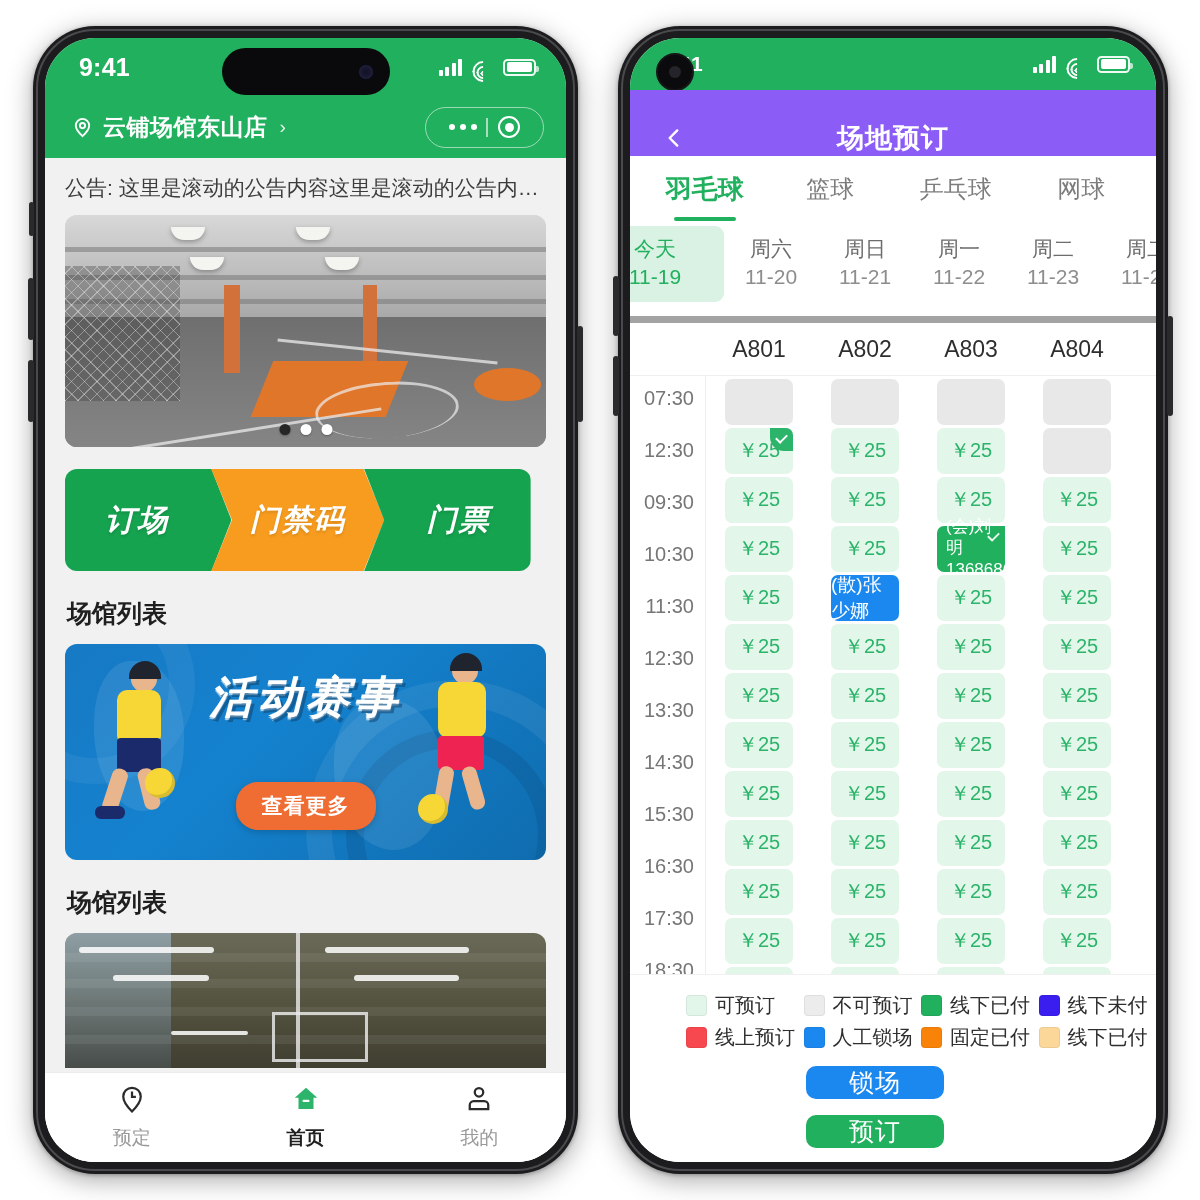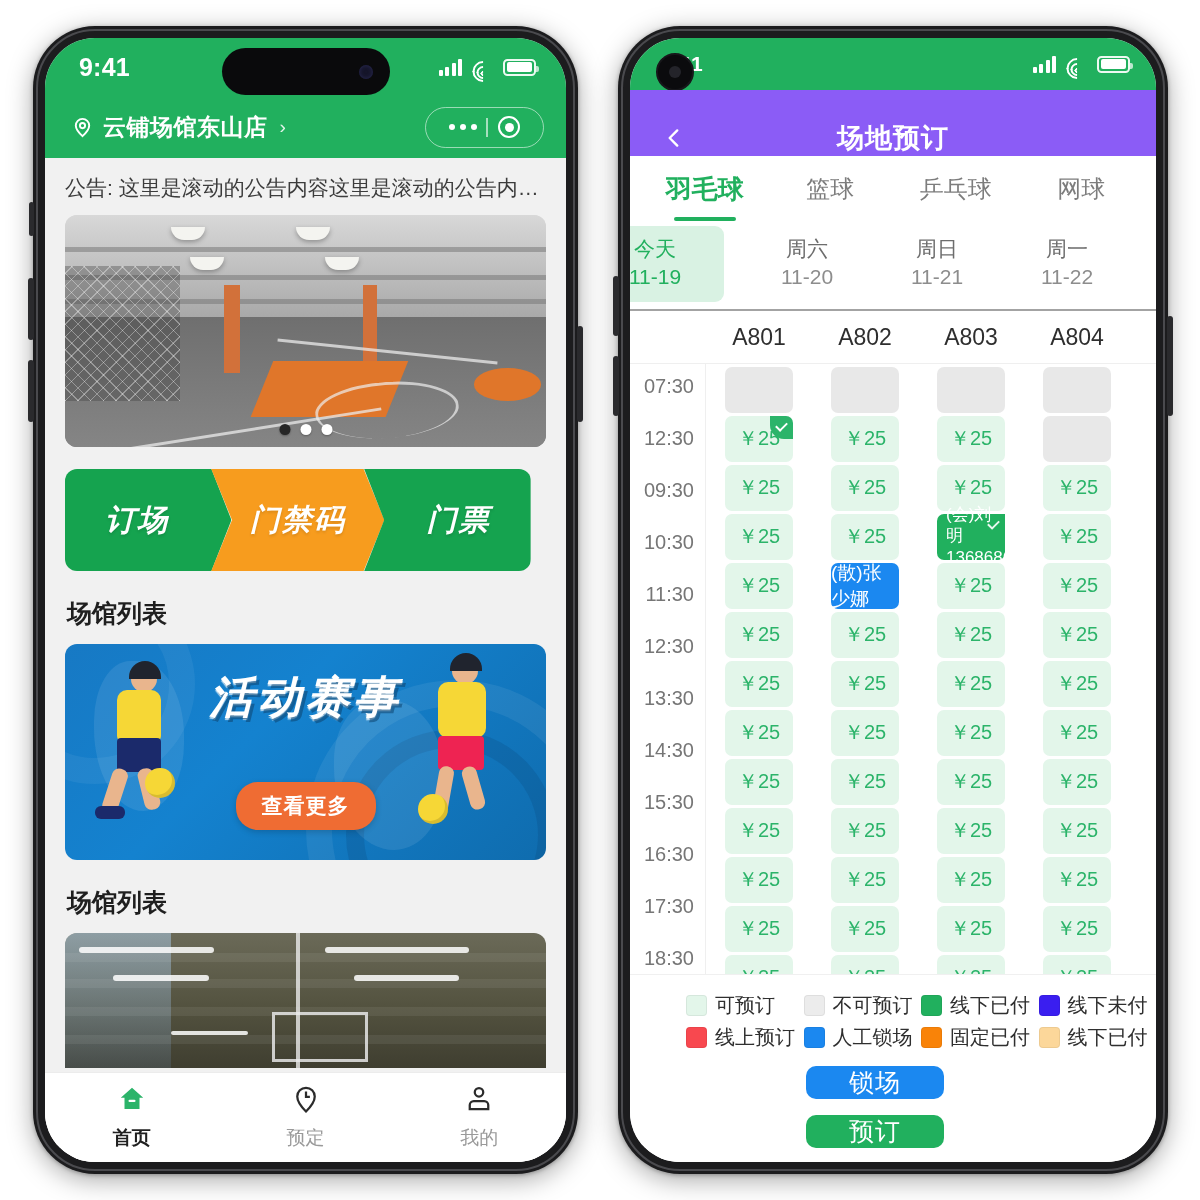--- a/index.html
+++ b/index.html
@@ -190,21 +190,21 @@
   .r-title { flex: 1; text-align: center; color: #fff; font-size: 27px; font-weight: 600; letter-spacing: 1px; }
 
   .r-tabs { height: 68px; display: flex; align-items: center; background: #fff; padding: 0 12px; }
   .r-tab { flex: 1; text-align: center; font-size: 24px; color: #7d7d7d; position: relative; padding-bottom: 14px; padding-top: 12px; }
   .r-tab.on { color: #21b05e; font-weight: 700; font-size: 26px; }
   .r-tab.on::after {
     content: ""; position: absolute; left: 50%; transform: translateX(-50%); bottom: 0;
     width: 62px; height: 4px; border-radius: 2px; background: #21b05e;
   }
 
-  .r-dates { display: flex; background: #fff; border-bottom: 2px solid #a3a3a3; padding-bottom: 7px; padding-top: 2px; overflow: hidden; gap: 36px; }
+  .r-dates { display: flex; background: #fff; border-bottom: 7px solid #a3a3a3; padding-bottom: 14px; padding-top: 2px; overflow: hidden; }
   .r-date { flex: none; width: 94px; text-align: center; padding: 9px 0 10px; border-radius: 9px; }
   .r-date .wd { font-size: 21px; color: #6d6d6d; line-height: 1.35; }
   .r-date .dt { font-size: 21px; color: #8d8d8d; line-height: 1.35; }
   .r-date.on { background: #d9f2e3; }
   .r-date.on .wd, .r-date.on .dt { color: #21b05e; }
   .r-date.first { margin-left: -44px; width: 138px; }
 
   .r-courts { display: flex; background: #fff; border-bottom: 1px solid #efefef; padding-left: 76px; }
   .r-court { flex: none; width: 106px; text-align: center; font-size: 23px; color: #2e2e2e; padding: 13px 0 12px; }
 
@@ -387,37 +387,37 @@
           <div class="clight" style="left:3%; top:14px; width:28%;"></div>
           <div class="clight" style="left:54%; top:14px; width:30%;"></div>
           <div class="clight" style="left:10%; top:42px; width:20%;"></div>
           <div class="clight" style="left:60%; top:42px; width:22%;"></div>
           <div class="clight" style="left:22%; top:98px; width:16%; height:4px;"></div>
           <div class="hoop"></div>
           <div style="position:absolute; left:48%; top:0; bottom:0; width:4px; background:rgba(235,235,235,.8);"></div>
         </div>
 
         <div class="l-tabbar">
+          <div class="l-tab">
+            <span>
+              <svg width="30" height="30" viewBox="0 0 24 24" fill="none" stroke="#2b2b2b" stroke-width="1.8">
+                <path d="M12 22s7-7 7-12a7 7 0 10-14 0c0 5 7 12 7 12z"></path>
+                  <path d="M12 6v4.2h3.1"></path>
+              </svg>
+            </span>
+            <span class="lbl">预定</span>
+          </div>
           <div class="l-tab on">
             <span>
               <svg width="30" height="30" viewBox="0 0 24 24">
                   <path d="M12 3l9 8h-3v9H6v-9H3z" fill="#2cb46a"></path>
                   <rect x="9.2" y="12.5" width="5.6" height="1.9" rx=".9" fill="#fff"></rect>
                 </svg>
             </span>
             <span class="lbl">首页</span>
-          </div>
-          <div class="l-tab">
-            <span>
-              <svg width="30" height="30" viewBox="0 0 24 24" fill="none" stroke="#2b2b2b" stroke-width="1.8">
-                <path d="M12 22s7-7 7-12a7 7 0 10-14 0c0 5 7 12 7 12z"></path>
-                  <path d="M12 6v4.2h3.1"></path>
-              </svg>
-            </span>
-            <span class="lbl">预定</span>
           </div>
           <div class="l-tab">
             <span>
               <svg width="30" height="30" viewBox="0 0 24 24" fill="none" stroke="#2b2b2b" stroke-width="1.8">
                 <circle cx="12" cy="6.6" r="3.4"></circle>
                   <path d="M4.6 20v-3.2A3.2 3.2 0 017.8 13.6h8.4a3.2 3.2 0 013.2 3.2V20z"></path>
               </svg>
             </span>
             <span class="lbl">我的</span>
           </div>

